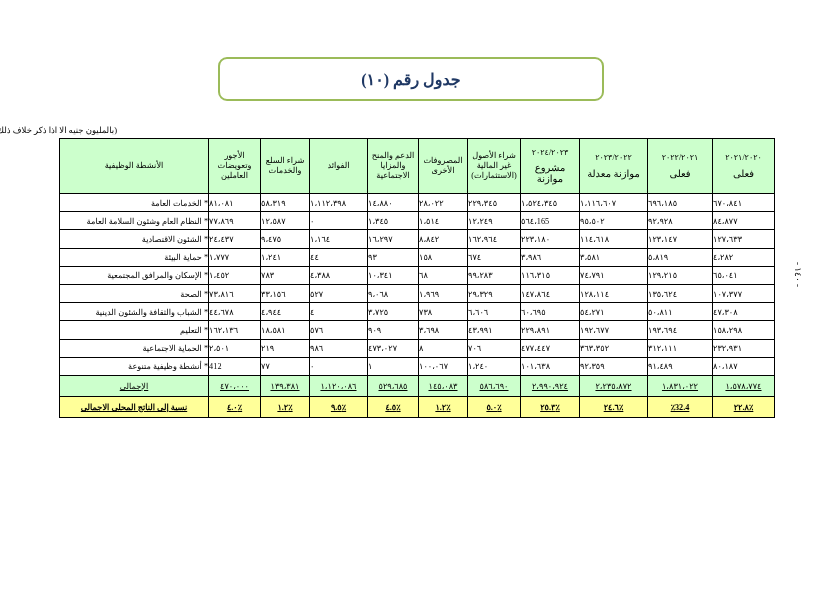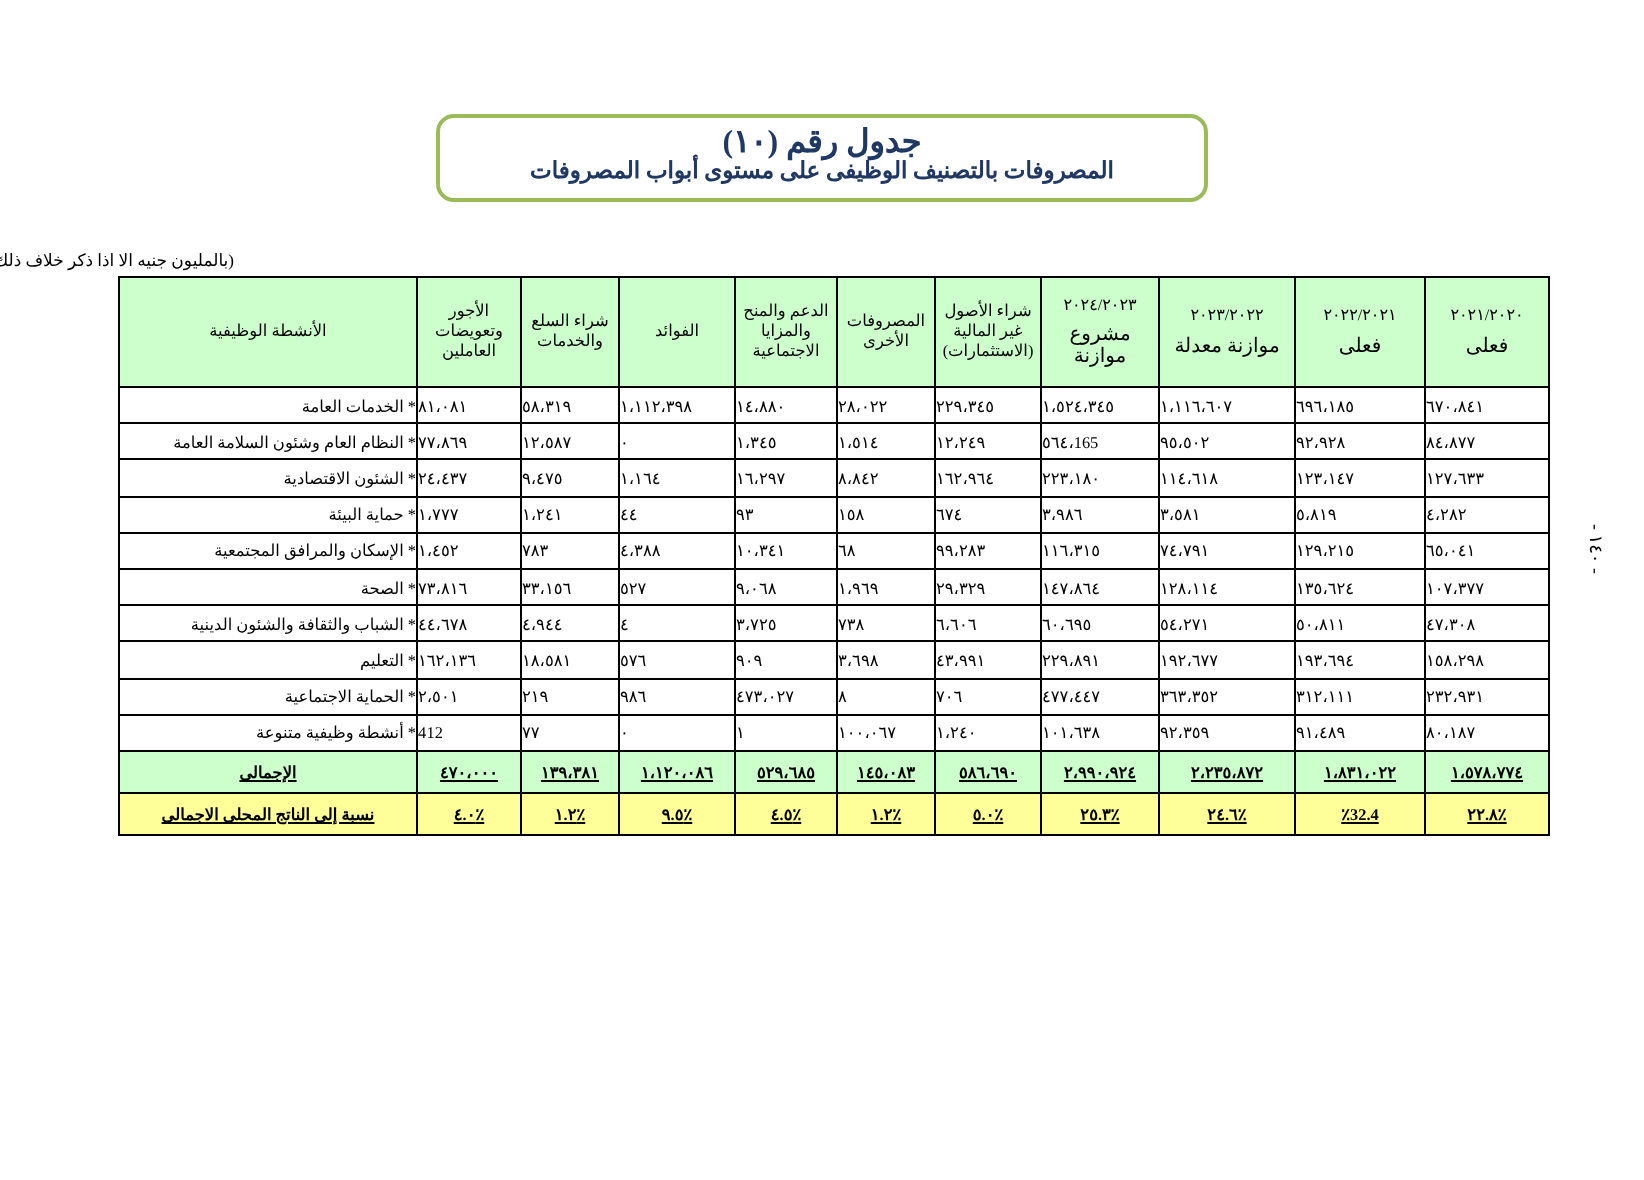--- a/index.html
+++ b/index.html
@@ -116,21 +116,21 @@
   }
   td.act {
     text-align: right;
     padding-right: 5px;
     font-size: 9px;
     white-space: nowrap;
   }
   tr.total-row td {
     background: #ccffcc;
     height: 20px;
-    font-weight: bold;
+    font-weight: normal;
   }
   tr.total-row td.num {
     text-decoration: underline;
     text-align: center;
     padding-left: 0;
   }
   tr.total-row td.act {
     text-align: center;
     padding-right: 0;
     text-decoration: underline;
@@ -175,21 +175,20 @@
     writing-mode: vertical-rl;
     text-orientation: mixed;
     letter-spacing: 1px;
   }
 </style>
 </head>
 <body>
 
 <div class="title-box">
   <div class="title-line1">جدول رقم (١٠)</div>
-  <div class="title-line2">المصروفات بالتصنيف الوظيفى على مستوى أبواب المصروفات</div>
 </div>
 
 <div class="unit-note">(بالمليون جنيه الا اذا ذكر خلاف ذلك)</div>
 
 <div class="page-marker">- ١٤٠ -</div>
 
 <div class="table-wrap">
   <table class="fin">
     <colgroup>
       <col class="c-year">

